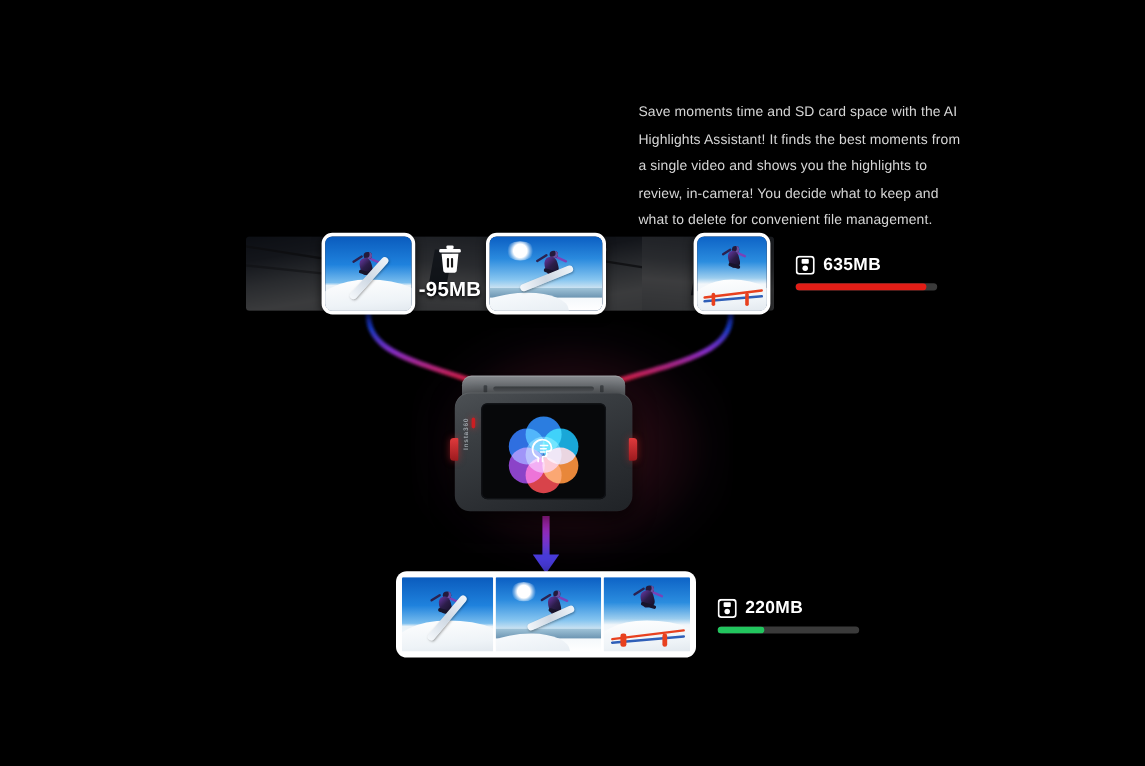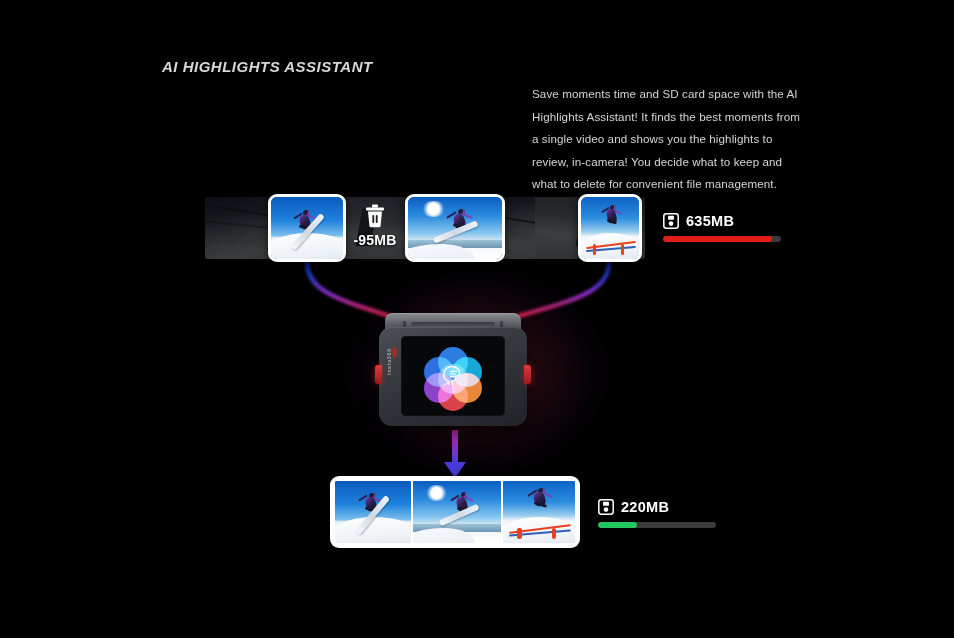--- a/index.html
+++ b/index.html
@@ -220,21 +220,21 @@
     text-align: center;
     color: #ffffff;
     width: 70px;
   }
   .del-1 { left: 340px; top: 204px; }
   .del-2 { left: 508px; top: 204px; }
   .trash-icon { display: block; margin: 0 auto; }
   .del-size {
     display: block;
     margin-top: 4px;
-    font-size: 14px;
+    font-size: 17px;
     font-weight: bold;
     letter-spacing: 0.2px;
     text-shadow: 0 1px 3px rgba(0,0,0,0.9);
   }
 
   
   .meter { position: absolute; }
   .meter-top { left: 663px; top: 213px; width: 118px; }
   .meter-bottom { left: 598px; top: 499px; width: 118px; }
   .meter-head { display: flex; align-items: flex-start; gap: 7px; }
@@ -373,21 +373,20 @@
   }
   .cell-a { flex: 0 0 76px; }
   .cell-b { flex: 1 1 auto; }
   .cell-c { flex: 0 0 72px; }
 </style>
 </head>
 <body>
 
 <div class="stage">
 
-  <div class="eyebrow">AI HIGHLIGHTS ASSISTANT</div>
   <p class="body-copy">Save moments time and SD card space with the AI Highlights Assistant! It finds the best moments from a single video and shows you the highlights to review, in-camera! You decide what to keep and what to delete for convenient file management.</p>
 
   <svg class="beams" viewBox="0 0 954 638">
     <defs>
       <linearGradient id="beamGrad" x1="0" y1="0" x2="0" y2="1">
         <stop offset="0%" stop-color="#0e1f8c"></stop>
         <stop offset="22%" stop-color="#1a3cc8"></stop>
         <stop offset="55%" stop-color="#8b2fd0"></stop>
         <stop offset="100%" stop-color="#e8203e"></stop>
       </linearGradient>

